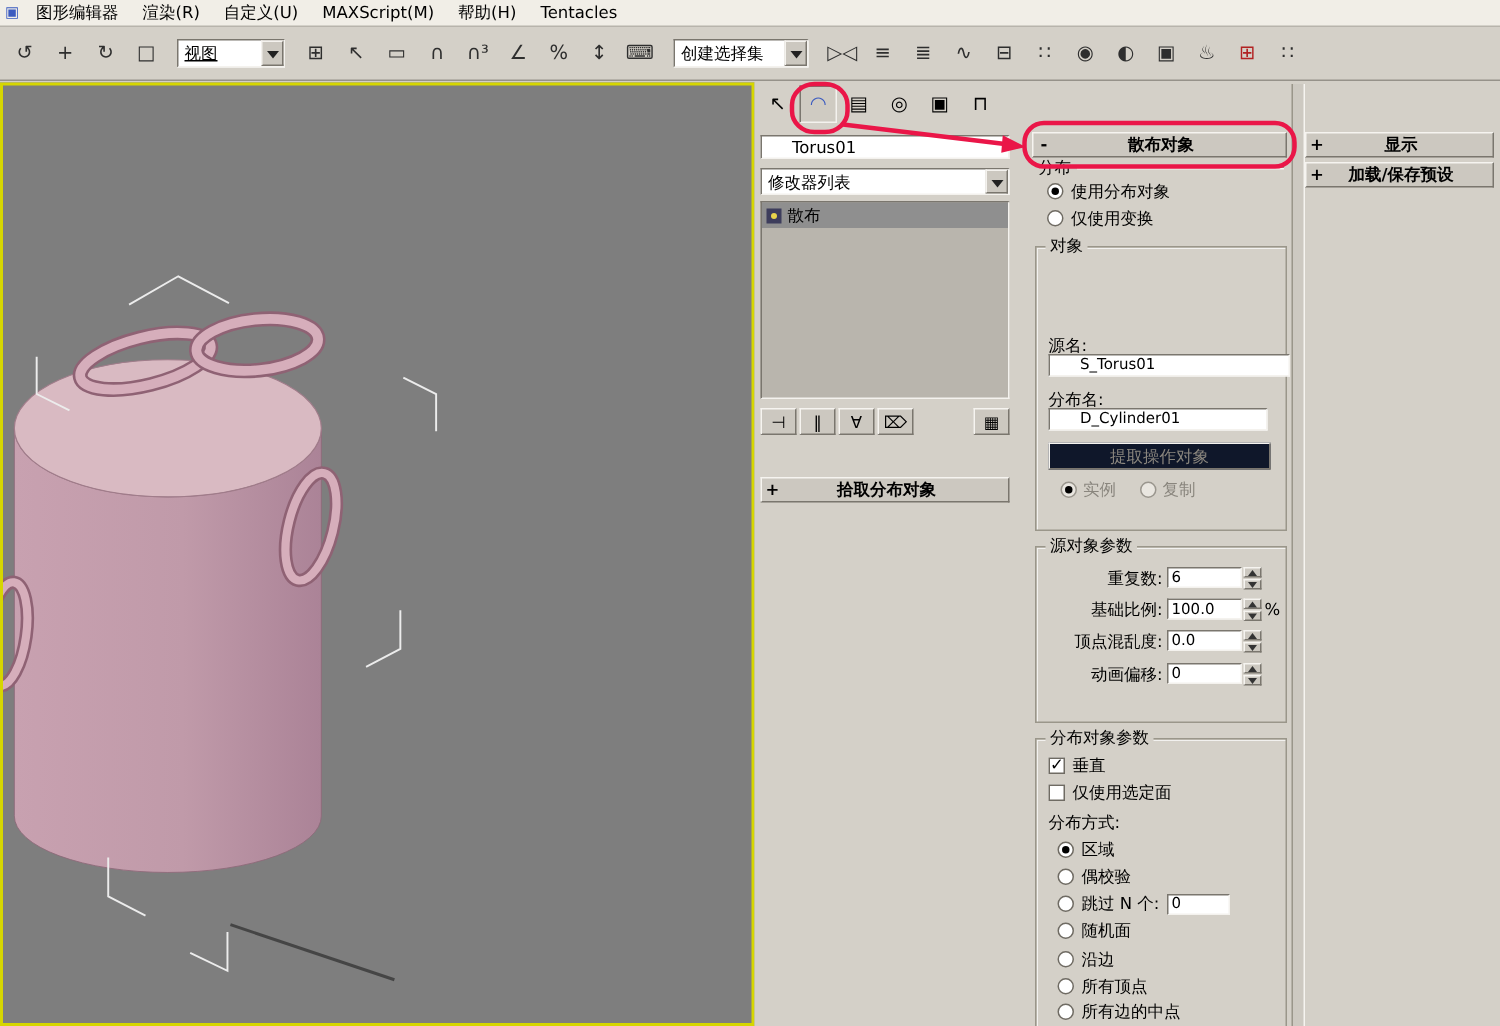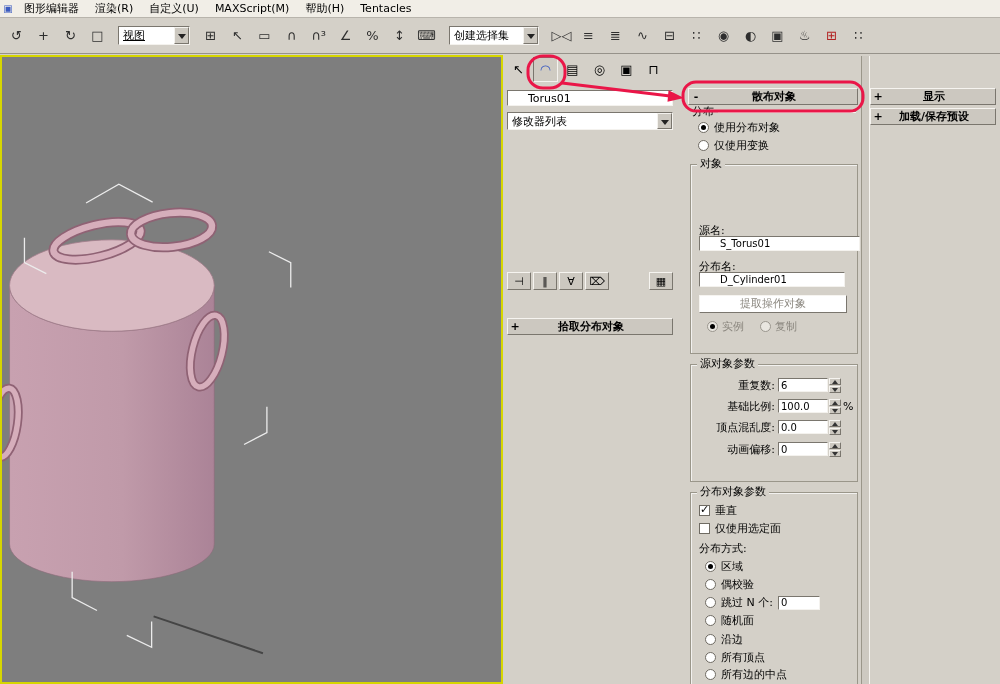--- a/index.html
+++ b/index.html
@@ -70,21 +70,21 @@
   .dis-t{color:#8a867e;}
 
   .prow{display:flex;align-items:center;position:absolute;height:16px;}
   .prow .plabel{flex:1;text-align:right;padding-right:3px;}
   .pfield{width:50px;height:14px;font-size:10px;padding:0 2px;display:flex;align-items:center;}
   .spin{width:12px;height:15px;display:flex;flex-direction:column;gap:1px;margin-left:1px;flex:none;}
   .spin span{flex:1;background:#ccc8c0;border:1px solid;border-color:#f6f4f0 #7a766e #7a766e #f6f4f0;box-sizing:border-box;position:relative;}
   .spin .up::after{content:"";position:absolute;left:2px;top:1px;border-left:3px solid transparent;border-right:3px solid transparent;border-bottom:4px solid #333;}
   .spin .dn::after{content:"";position:absolute;left:2px;top:1px;border-left:3px solid transparent;border-right:3px solid transparent;border-top:4px solid #333;}
   .suffix{width:10px;padding-left:2px;}
-  .btn{display:flex;align-items:flex-start;justify-content:center;background:#ffffff;
+  .btn{display:flex;align-items:center;justify-content:center;background:#0f172a;
        border:1px solid;border-color:#f6f4f0 #7a766e #7a766e #f6f4f0;box-sizing:border-box;}
   .scrollstrip{background:#cdc9c1;border-left:1px solid #9a968a;border-right:1px solid #f6f4f0;}
 
   .objlist{font-size:10px;line-height:14px;padding:2px 3px;overflow:hidden;}
 
   .annot{position:absolute;left:0;top:0;width:1000px;height:684px;pointer-events:none;z-index:50;}
 </style>
 </head>
 <body>
 
@@ -192,20 +192,26 @@
 
   <div class="field sunken abs" style="left:507px;top:90px;width:166px;height:16px;">
     <span>Torus01</span>
   </div>
 
   <div class="combo abs" style="left:507px;top:112px;width:166px;height:18px;">
     <span class="ctext">修改器列表</span>
     <span class="arrowbtn"></span>
   </div>
 
+  <div class="stack abs" style="left:507px;top:134px;width:166px;height:132px;">
+    <div class="stackrow">
+      <span class="stackicon"></span>
+      <span>散布</span>
+    </div>
+  </div>
 
   <div class="stackbtns abs" style="left:507px;top:271px;width:166px;height:20px;">
     <span class="sbtn">⊣</span>
     <span class="sbtn">‖</span>
     <span class="sbtn">∀</span>
     <span class="sbtn">⌦</span>
     <span class="sbtn last">▦</span>
   </div>
 
   <div class="rollout raisedbar abs" style="left:507px;top:318px;width:166px;height:17px;">

